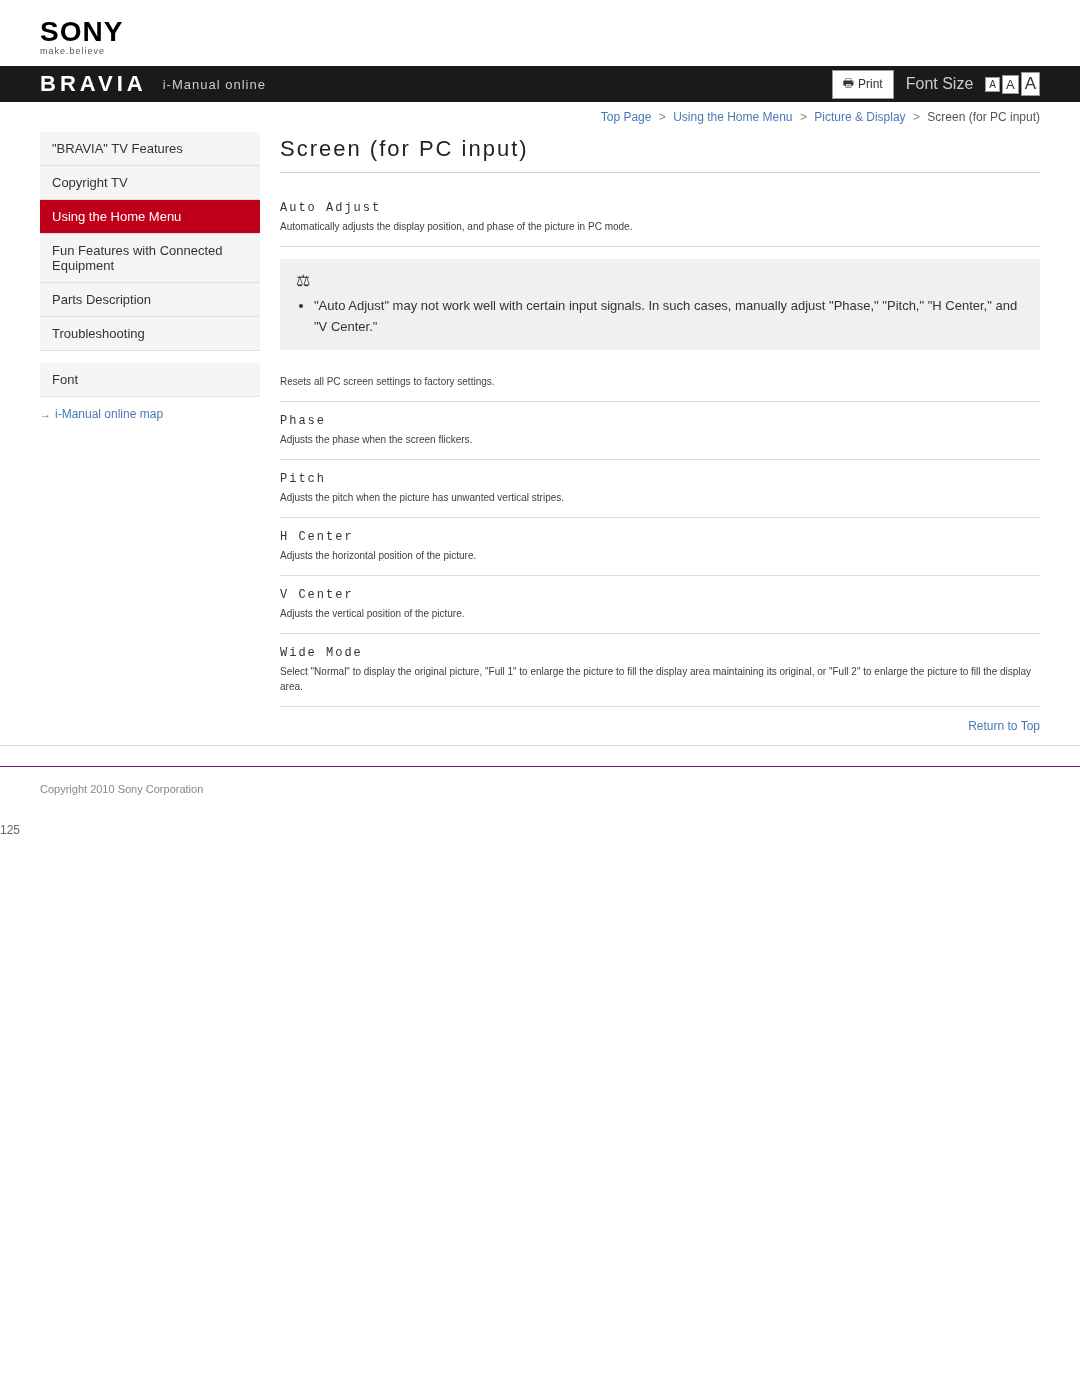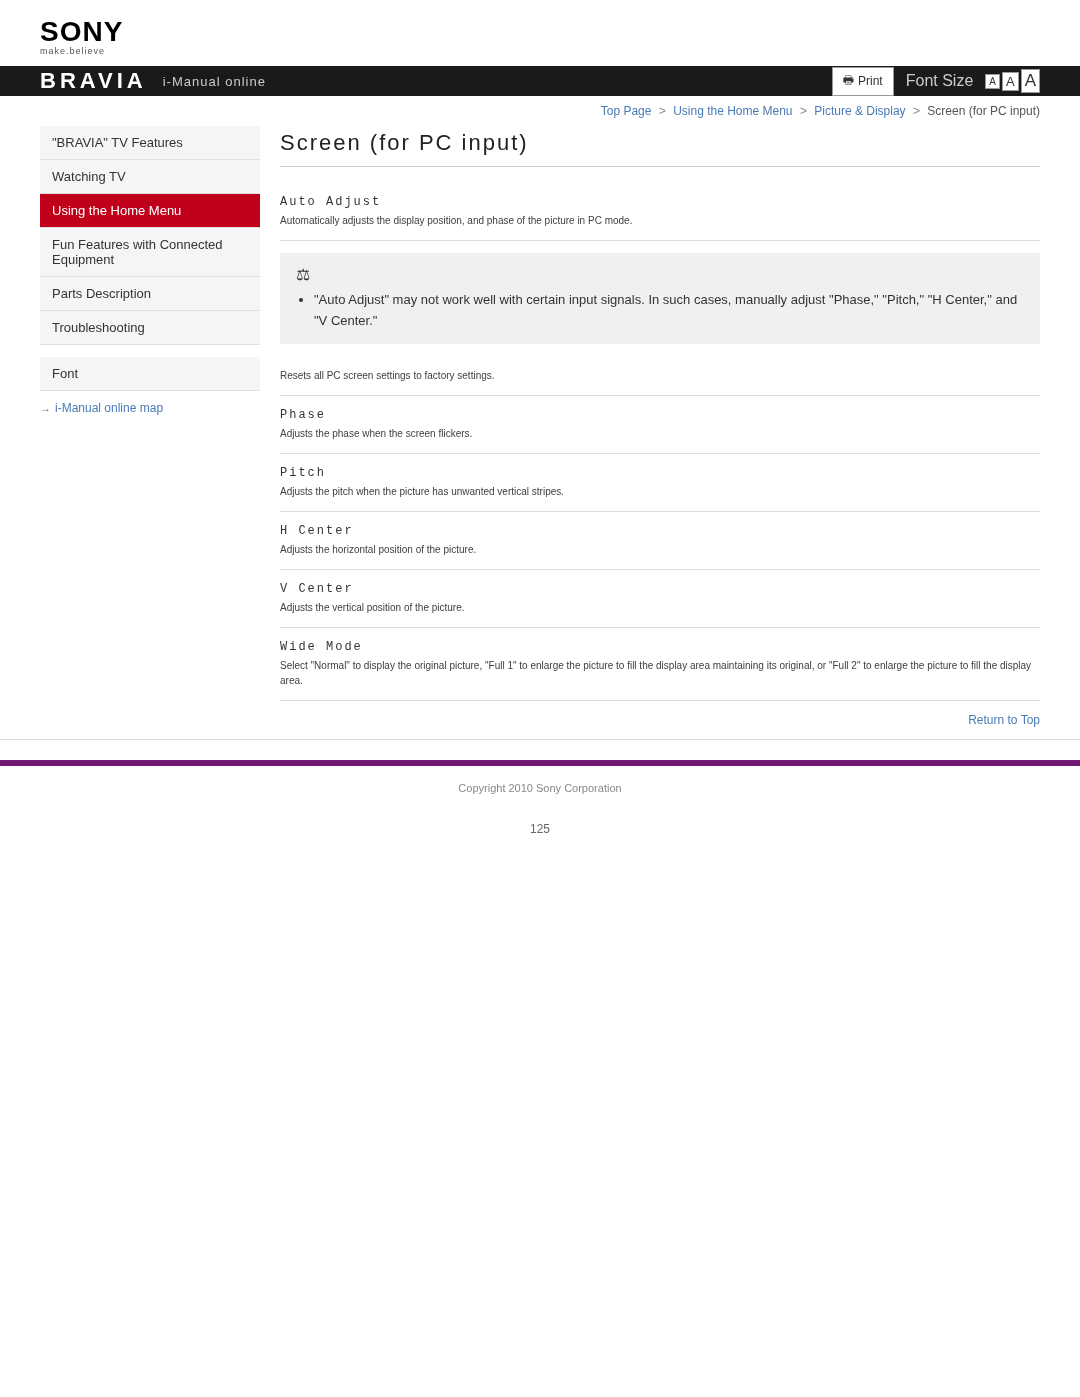--- a/index.html
+++ b/index.html
@@ -32,21 +32,21 @@
     .sony-tagline {
       font-size: 9px;
       color: #555;
       letter-spacing: 1px;
       margin-top: 1px;
     }
 
     
     .nav-bar {
       background: #1a1a1a;
-      height: 30px;
+      height: 36px;
       display: flex;
       align-items: center;
       padding: 0 40px;
       justify-content: space-between;
     }
     .nav-brand {
       display: flex;
       align-items: center;
       gap: 16px;
     }
@@ -229,28 +229,27 @@
       color: #4a7ab5;
       text-decoration: none;
       cursor: pointer;
     }
 
     
     .footer {
       padding: 16px 40px;
       font-size: 11px;
       color: #888;
-      border-top: 6px solid #701a75;
+      border-top: 1px solid #701a75;
       margin-top: 20px;
-      text-align: center;
     }
 
     
     .page-number {
-      text-align: center;
+      text-align: left;
       font-size: 12px;
       color: #666;
       padding: 12px 0 20px 0;
     }
 
     .divider-line {
       border: none;
       border-top: 1px solid #ddd;
       margin: 0;
     }
@@ -291,21 +290,21 @@
   <span class="breadcrumb-separator"> &gt; </span>
   <span class="breadcrumb-link">Picture &amp; Display</span>
   <span class="breadcrumb-separator"> &gt; </span>
   <span>Screen (for PC input)</span>
 </div>
 
 <div class="main-layout">
 
   <div class="sidebar">
     <div class="sidebar-item">"BRAVIA" TV Features</div>
-    <div class="sidebar-item">Watching TV</div>
+    <div class="sidebar-item">Copyright TV</div>
     <div class="sidebar-item active">Using the Home Menu</div>
     <div class="sidebar-item">Fun Features with Connected Equipment</div>
     <div class="sidebar-item">Parts Description</div>
     <div class="sidebar-item">Troubleshooting</div>
 
     <div class="sidebar-spacer"></div>
 
     <div class="sidebar-index">Font</div>
 
     <a class="sidebar-map-link">

